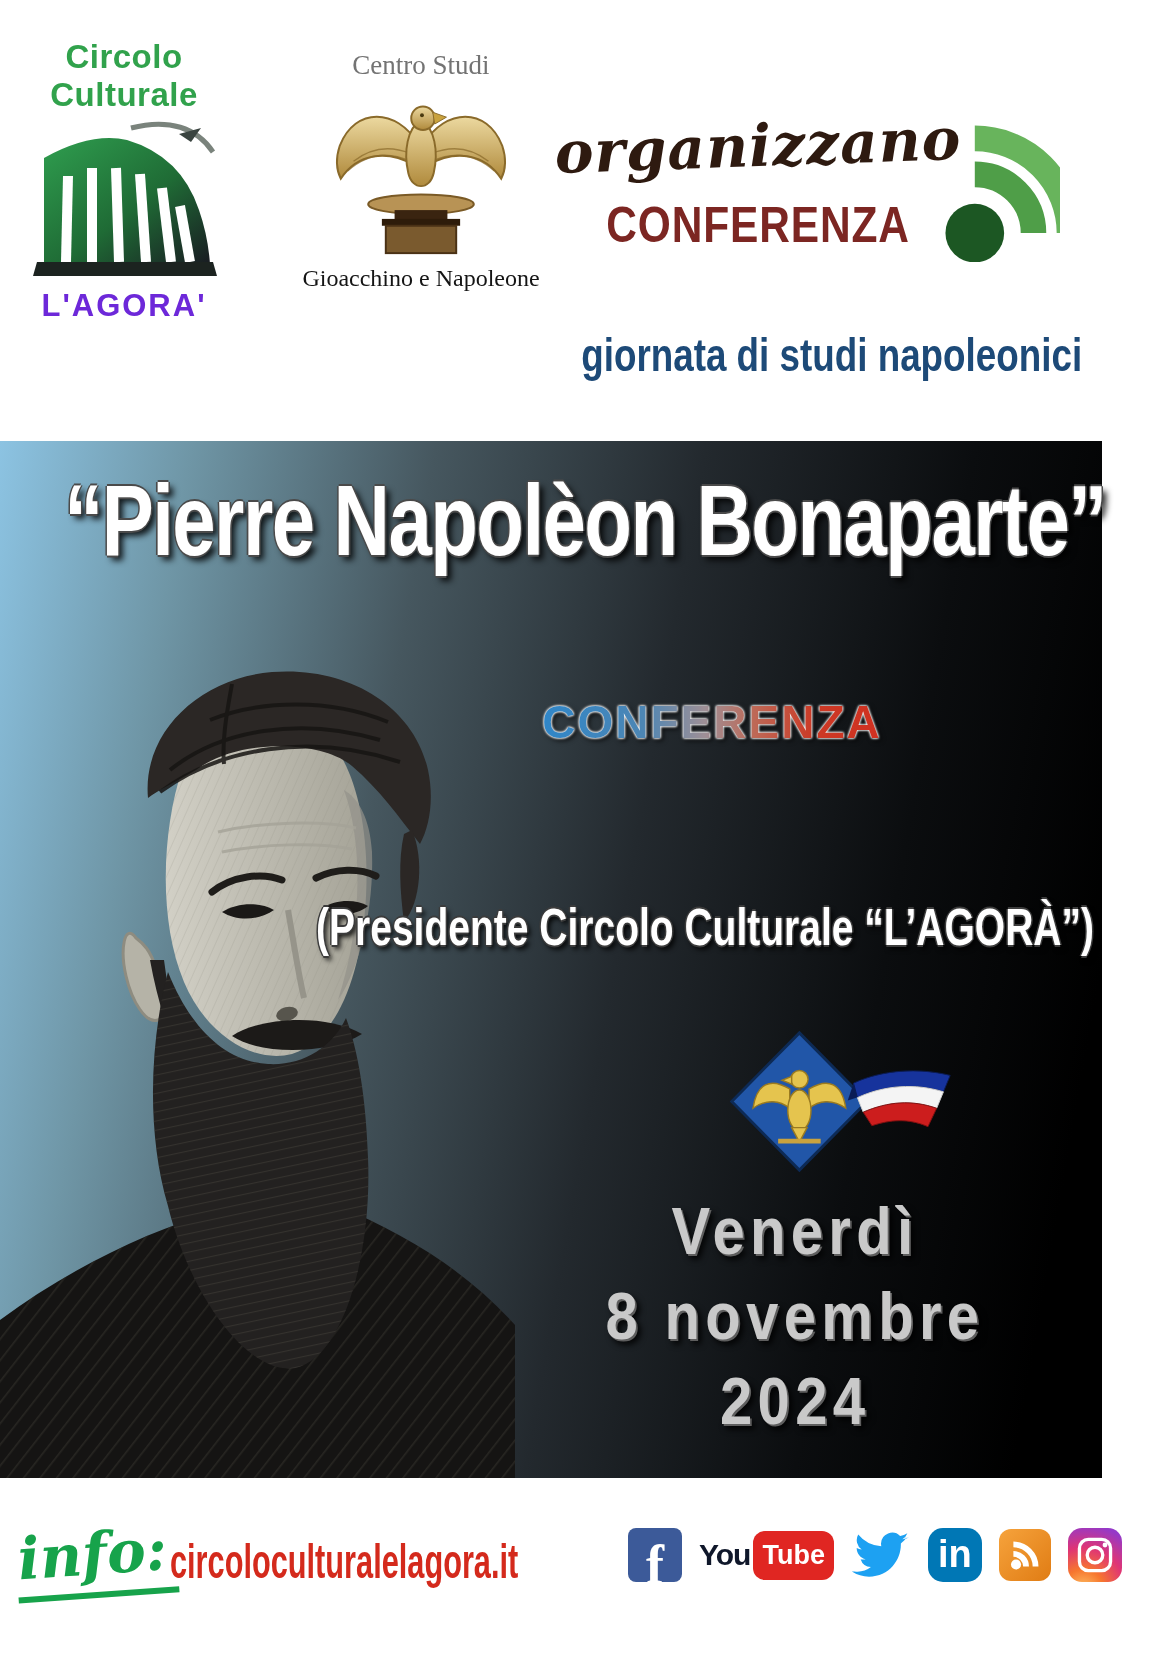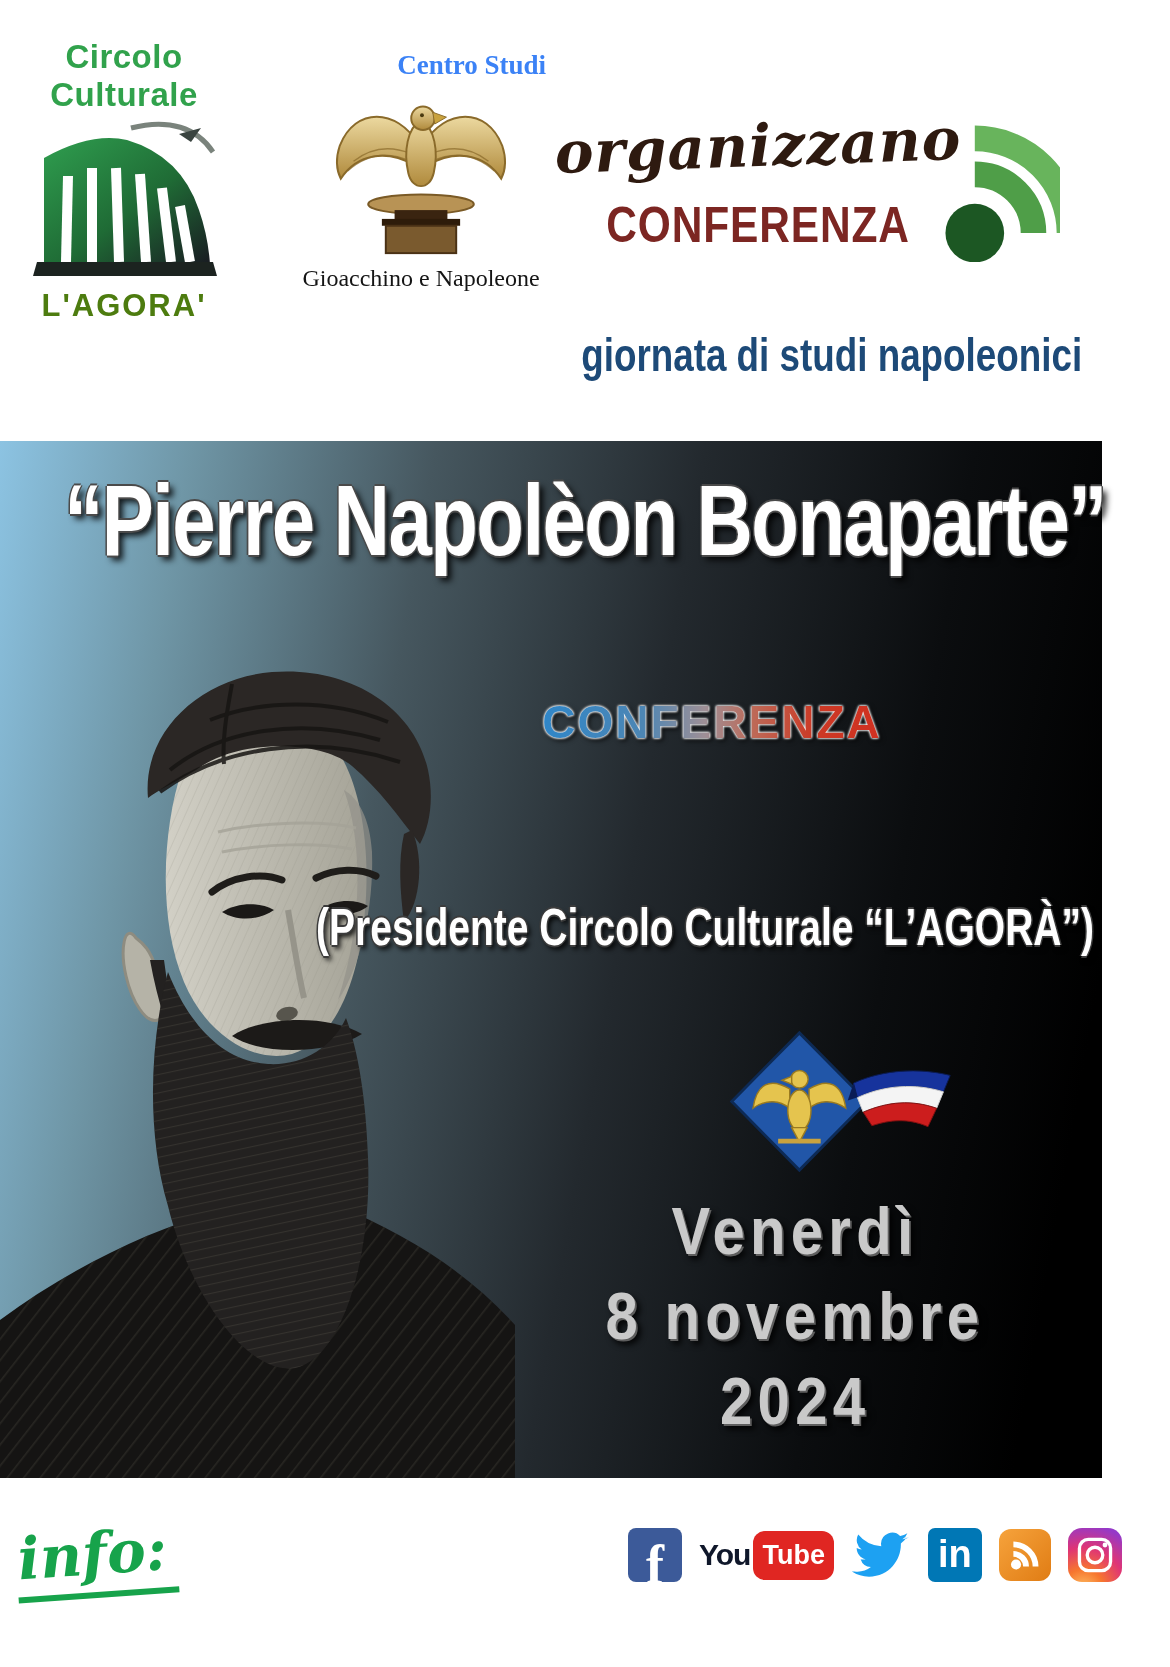--- a/index.html
+++ b/index.html
@@ -6,24 +6,24 @@
   .poster {
     position:relative; width:1170px; height:1667px; margin:0 auto;
     background:#ffffff; overflow:hidden;
     font-family:"Liberation Sans", sans-serif;
   }
   .cx { display:inline-block; white-space:nowrap; }
 
   
   .hdr-left { position:absolute; left:24px; top:38px; width:200px; text-align:center; }
   .hdr-left .ttl { color:#31a24c; font-size:33px; font-weight:600; line-height:38px; letter-spacing:.5px; }
-  .hdr-left .nm  { color:#4d7c0f; font-size:31px; font-weight:600; letter-spacing:2px; margin-top:2px; }
+  .hdr-left .nm  { color:#6d28d9; font-size:31px; font-weight:600; letter-spacing:2px; margin-top:2px; }
 
   .hdr-center { position:absolute; left:296px; top:50px; width:250px; text-align:center; }
-  .hdr-center .cs { font-family:"Liberation Serif", serif; font-weight:bold; font-size:27px; color:#3b82f6;text-align:right; }
+  .hdr-center .cs { font-family:"Liberation Serif", serif; font-weight:normal; font-size:27px; color:#737373; }
   .hdr-center .gn { font-family:"Liberation Serif", serif; font-size:24px; color:#151515; margin-top:2px; }
 
   .organizzano { position:absolute; left:758px; top:112px; transform:translateX(-50%) rotate(-2deg);
     font-family:"DejaVu Serif", serif; font-style:italic; font-weight:bold;
     font-size:58px; color:#2e1a10; letter-spacing:1px; }
   .conferenza { position:absolute; left:758px; top:196px; transform:translateX(-50%); }
   .conferenza .cx { font-size:50px; font-weight:bold; color:#7c2622; transform:scaleX(.85); letter-spacing:1px; }
   .rss-green { position:absolute; left:918px; top:100px; }
   .tagline { position:absolute; right:88px; top:328px; }
   .tagline .cx { font-size:46px; font-weight:bold; color:#1d4a78; transform:scaleX(.8); transform-origin:right center; }
@@ -70,21 +70,21 @@
   .website .cx { font-size:48px; font-weight:bold; color:#d42a1c; transform:scaleX(.64);
     transform-origin:left center; letter-spacing:0; }
   .socials { position:absolute; left:628px; top:50px; display:flex; align-items:center; gap:17px; }
   .sq { display:flex; align-items:center; justify-content:center; color:#fff; font-weight:bold; }
   .fb { width:54px; height:54px; background:#3c5a99; border-radius:8px; overflow:hidden;
         font-family:"Liberation Serif", serif; font-size:54px; align-items:flex-end; }
   .fb span { margin-bottom:-14px; }
   .yt { display:flex; align-items:center; gap:3px; }
   .yt-you { color:#0f172a; font-weight:bold; font-size:30px; letter-spacing:-1px; }
   .yt-box { background:#e02622; border-radius:12px; color:#fff; font-weight:bold; font-size:27px; padding:9px 9px; }
-  .li { width:54px; height:54px; background:#0077b5; border-radius:7px; font-size:38px; padding-bottom:2px; box-sizing:border-box; }
+  .li { width:54px; height:54px; background:#0077b5; border-radius:15px; font-size:38px; padding-bottom:2px; box-sizing:border-box; }
   .rss { width:52px; height:52px; background:linear-gradient(135deg,#f6a33c,#e07c14); border-radius:12px; }
   .ig { width:54px; height:54px; border-radius:14px;
     background:radial-gradient(circle at 28% 115%, #fdc468 0%, #f7772e 28%, #df3475 58%, #9439c9 90%); }
 </style>
 </head>
 <body>
 
 <div class="poster">
 
   <svg width="0" height="0" style="position:absolute">
@@ -260,20 +260,23 @@
 
     <div class="date">
       <span class="ln"><span class="cx">Venerdì</span></span>
       <span class="ln"><span class="cx">8 novembre</span></span>
       <span class="ln"><span class="cx">2024</span></span>
     </div>
   </div>
 
   <div class="footer">
     <div class="info">info:</div>
+    <div class="website">
+      <span class="cx">circoloculturalelagora.it</span>
+    </div>
 
     <div class="socials">
       <div class="sq fb">
         <span>f</span>
       </div>
       <div class="yt">
         <span class="yt-you">You</span>
         <span class="yt-box">Tube</span>
       </div>
       <svg width="60" height="48" viewBox="0 0 58 46">

